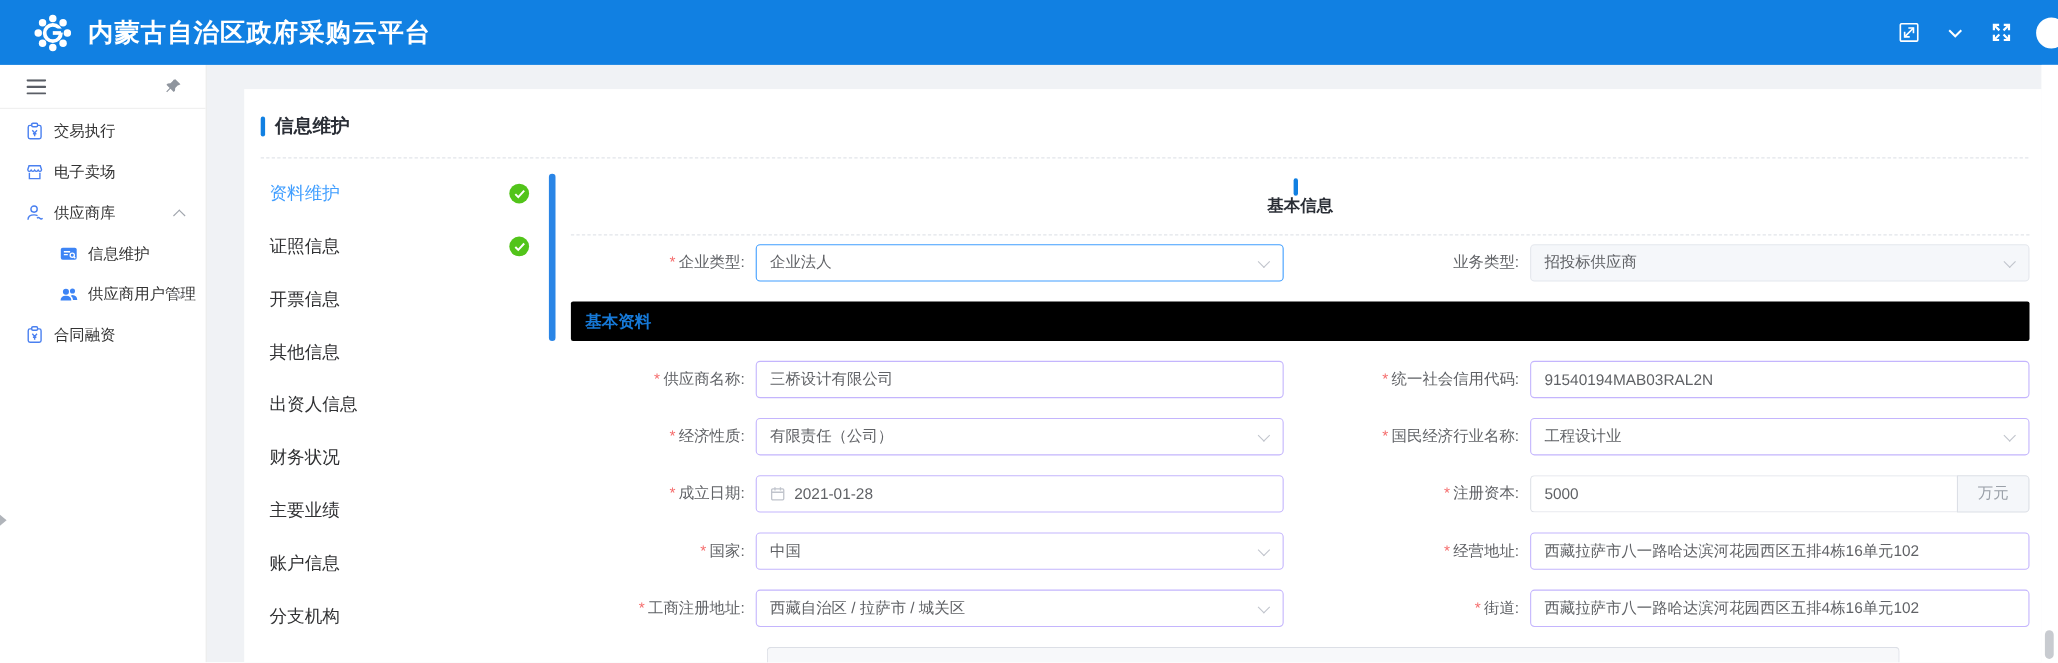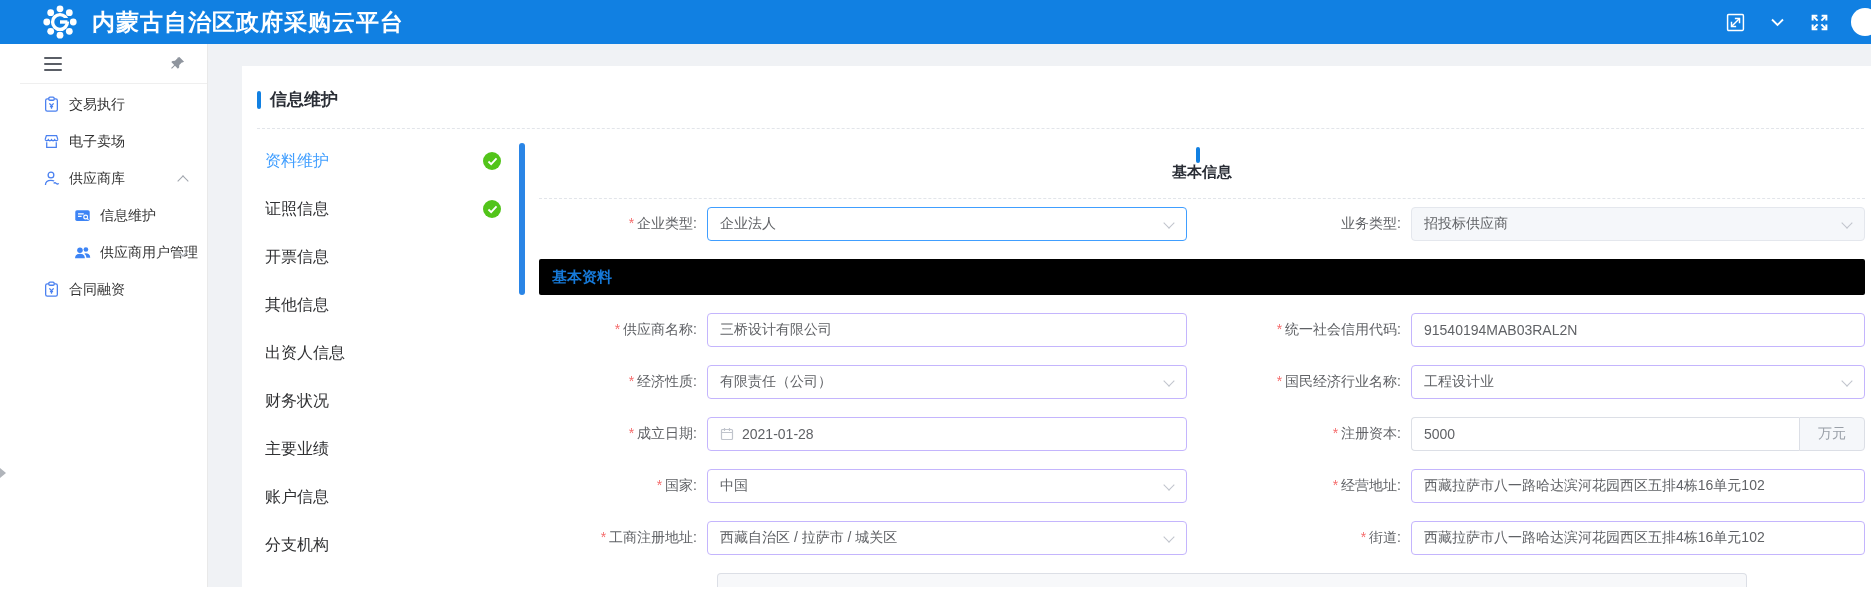--- a/index.html
+++ b/index.html
@@ -1,27 +1,27 @@
 <!DOCTYPE html>
 <html><head>
 <meta charset="utf-8">
 <style>
   * { margin:0; padding:0; box-sizing:border-box; }
   html,body { width:1871px; height:603px; overflow:hidden; background:#fff;
     font-family:"Liberation Sans","DejaVu Sans",sans-serif; }
   
-  .header { height:44px; background:#1180e2; display:flex; align-items:center;
-    padding:0 18px 0 42px; position:relative; overflow:hidden; }
+  .header { height:59px; background:#1180e2; display:flex; align-items:center;
+    padding:0 18px 0 30px; position:relative; overflow:hidden; }
   .logo { width:36px; height:36px; margin-right:14px; flex:0 0 auto; }
   .app-title { color:#fff; font-size:23px; font-weight:bold; letter-spacing:1px; }
   .header-right { margin-left:auto; display:flex; align-items:center; gap:22px; }
   .hicon { width:20px; height:20px; display:flex; align-items:center; justify-content:center; cursor:pointer; }
   .avatar-partial { width:28px; height:28px; border-radius:50%; background:#fff; margin-right:-26px; }
   
-  .app-row { display:flex; height:543px;padding-left:20px; }
+  .app-row { display:flex; height:543px; }
   
   .sidebar { width:188px; background:#fff; border-right:1px solid #e9e9e9; flex:0 0 auto; }
   .side-topbar { height:40px; display:flex; align-items:center; justify-content:space-between;
     padding:0 20px 0 23px; border-bottom:1px solid #efefef; }
   .menu { padding-top:2px; }
   .menu-item { height:37px; display:flex; align-items:center; padding-left:23px;
     font-size:14px; color:#333; position:relative; cursor:pointer; }
   .menu-item.child { padding-left:54px; }
   .mi-icon { width:17px; height:17px; margin-right:9px; flex:0 0 auto; }
   .chev { width:8px; height:8px; border-right:1.4px solid #a0a5ad; border-bottom:1.4px solid #a0a5ad; position:absolute; right:20px; }

